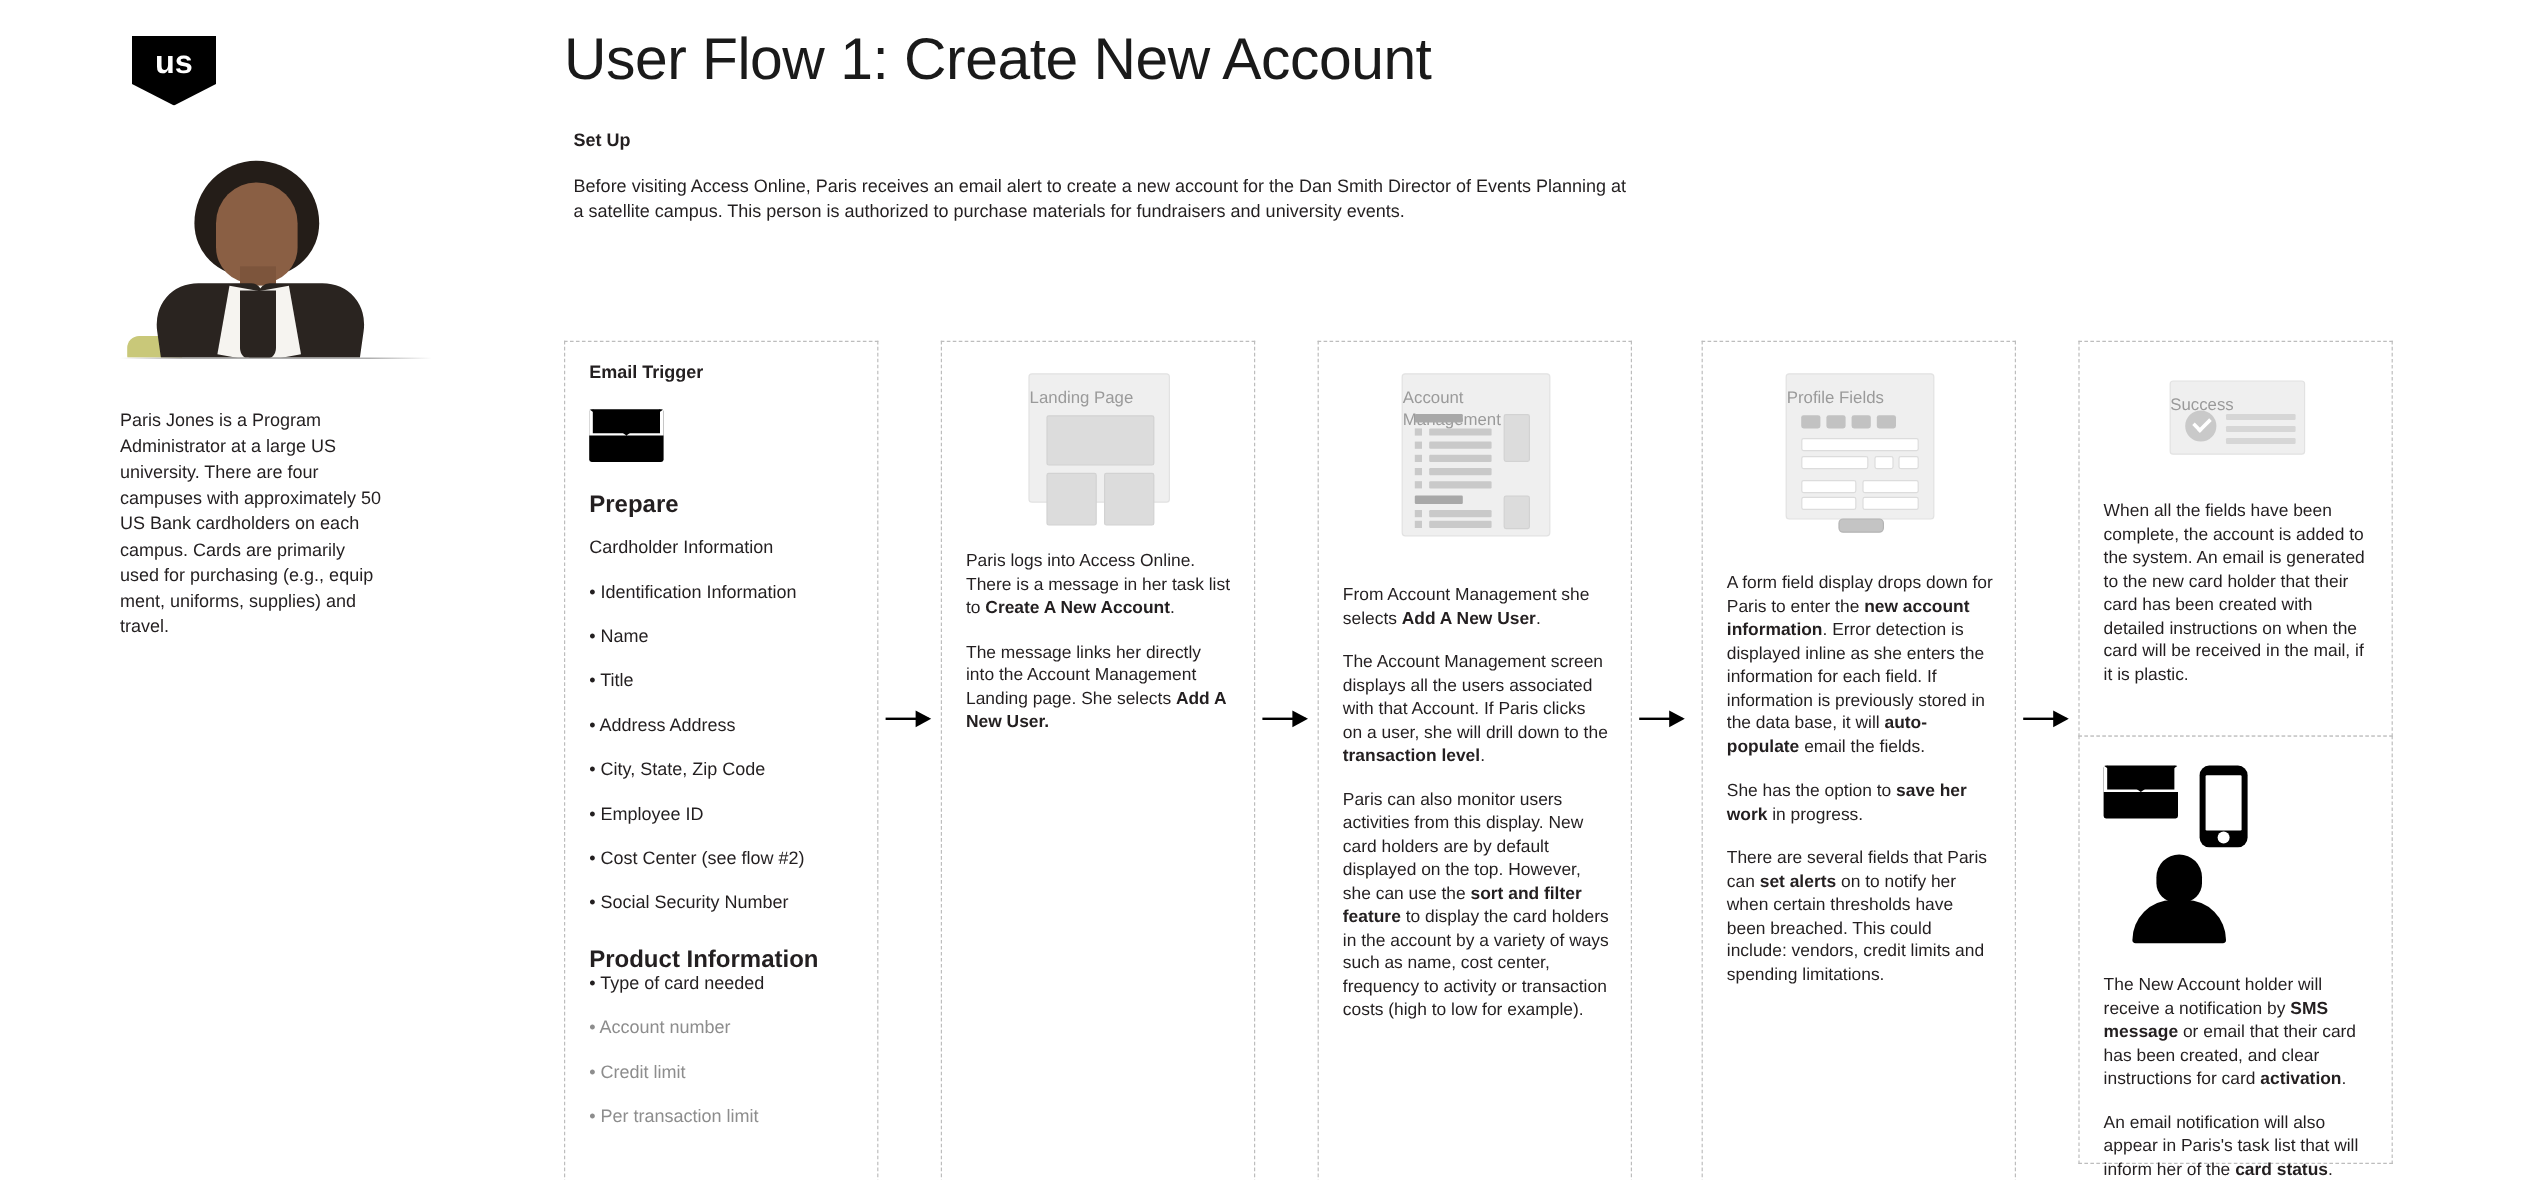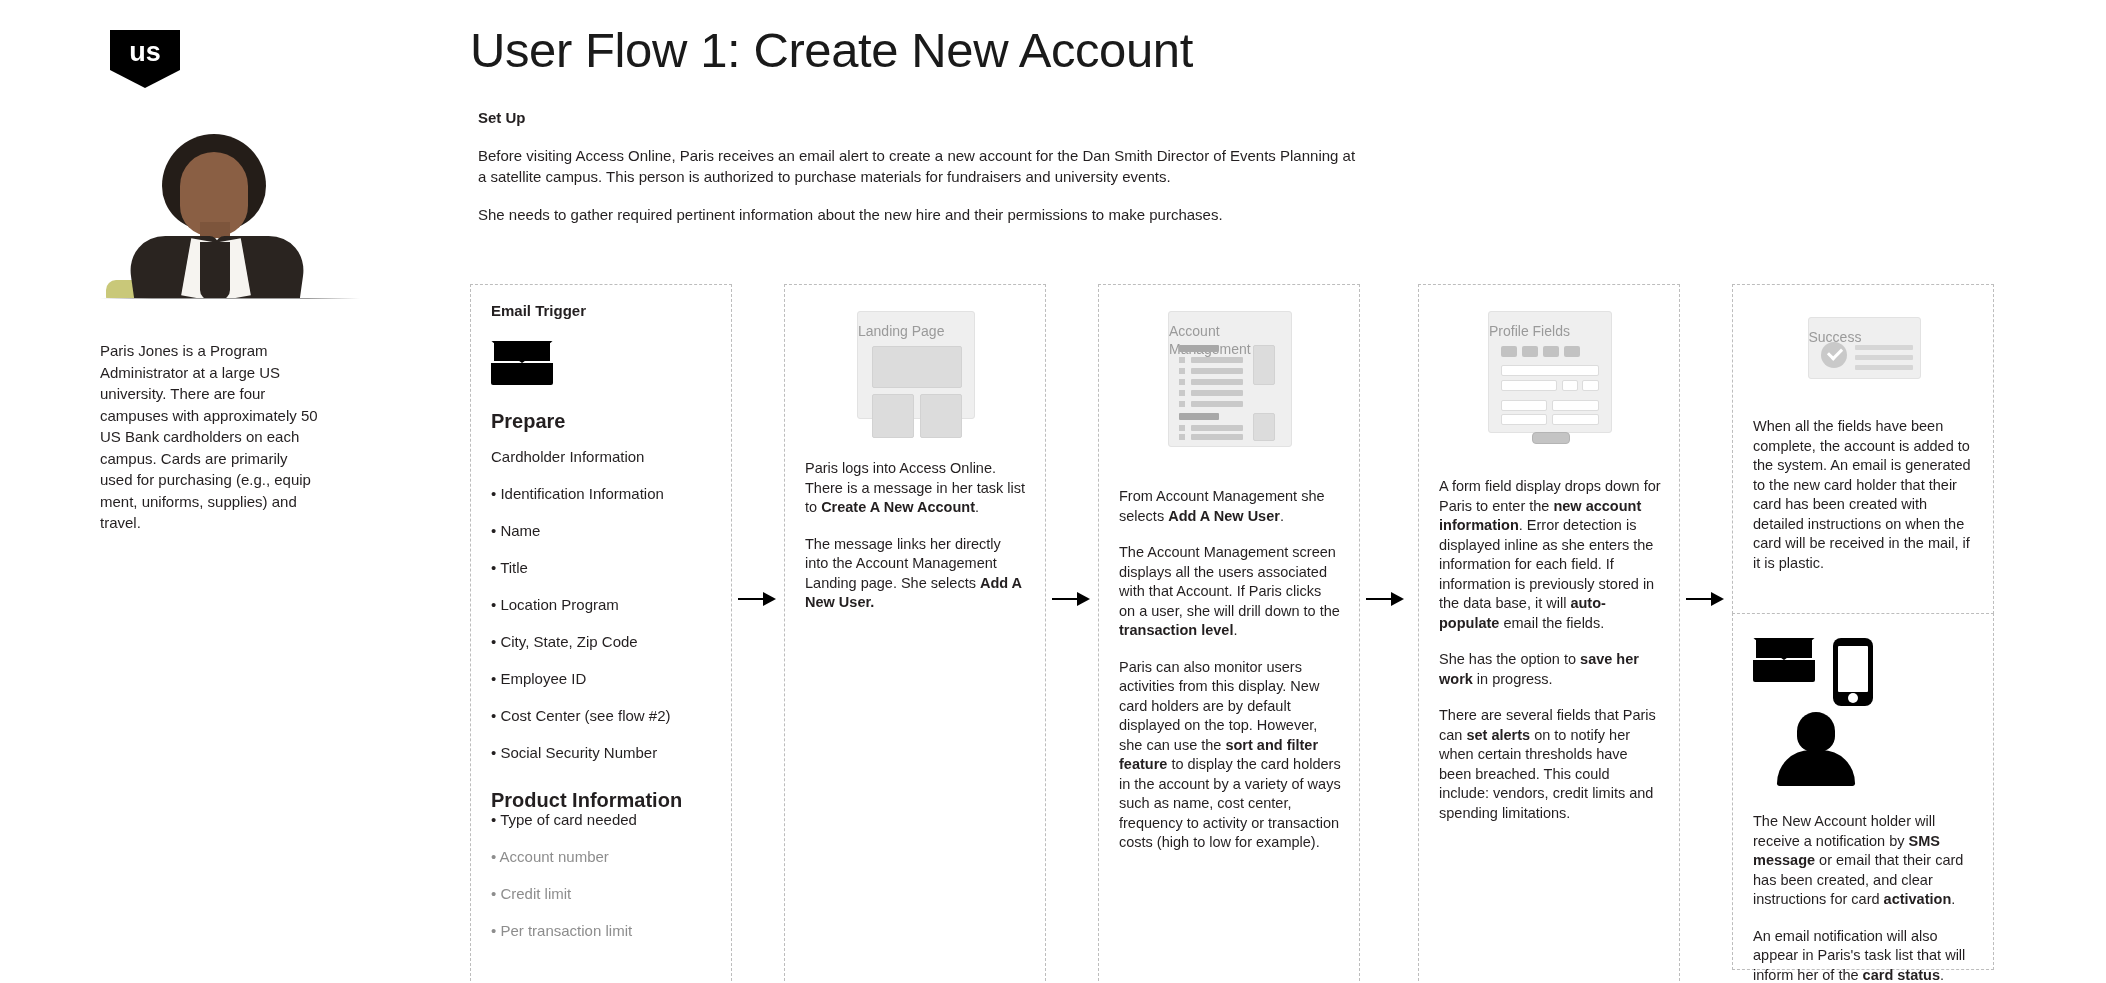--- a/index.html
+++ b/index.html
@@ -194,21 +194,20 @@
   <div id="photo-baseline"></div>
 
   <div id="persona-copy">Paris Jones is a Program Administrator at a large US university. There are four campuses with approximately 50 US Bank cardholders on each campus. Cards are primarily used for purchasing (e.g., equip ment, uniforms, supplies) and travel.</div>
 </div>
 
 <div id="flow-title">User Flow 1: Create New Account</div>
 
 <div id="setup-block">
   <div id="setup-heading">Set Up</div>
   <p class="setup-para">Before visiting Access Online, Paris receives an email alert to create a new account for the Dan Smith Director of Events Planning at a satellite campus. This person is authorized to purchase materials for fundraisers and university events.</p>
-  <p class="setup-para">She needs to gather required pertinent information about the new hire and their permissions to make purchases.</p>
 </div>
 
 <div id="flow">
 
   <div class="arrow a1"></div>
   <div class="arrow a2"></div>
   <div class="arrow a3"></div>
   <div class="arrow a4"></div>
   <div id="down-arrow"></div>
 
@@ -217,21 +216,21 @@
       <div class="kicker">Email Trigger</div>
       <div style="margin-top:20px;">
         <div class="env"></div>
       </div>
       <div class="sub-head" style="margin-top:26px;">Prepare</div>
       <div class="plain-line" style="margin-top:16px;">Cardholder Information</div>
       <ul class="bullets">
         <li>• Identification Information</li>
         <li>• Name</li>
         <li>• Title</li>
-        <li>• Location Program</li>
+        <li>• Address Address</li>
         <li>• City, State, Zip Code</li>
         <li>• Employee ID</li>
         <li>• Cost Center (see flow #2)</li>
         <li>• Social Security Number</li>
       </ul>
       <div class="sub-head" style="margin-top:27px;">Product Information</div>
       <div class="plain-line">• Type of card needed</div>
       <ul class="bullets">
         <li class="faint">• Account number</li>
         <li class="faint">• Credit limit</li>

